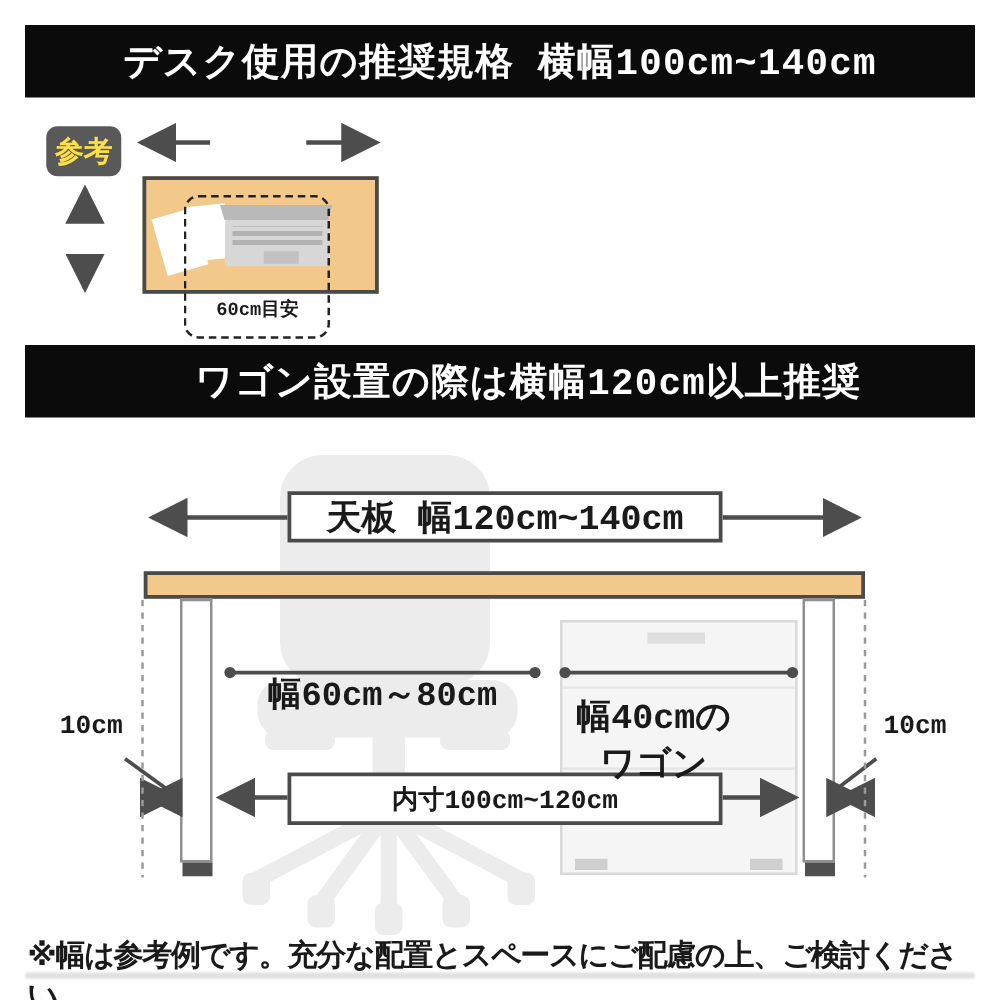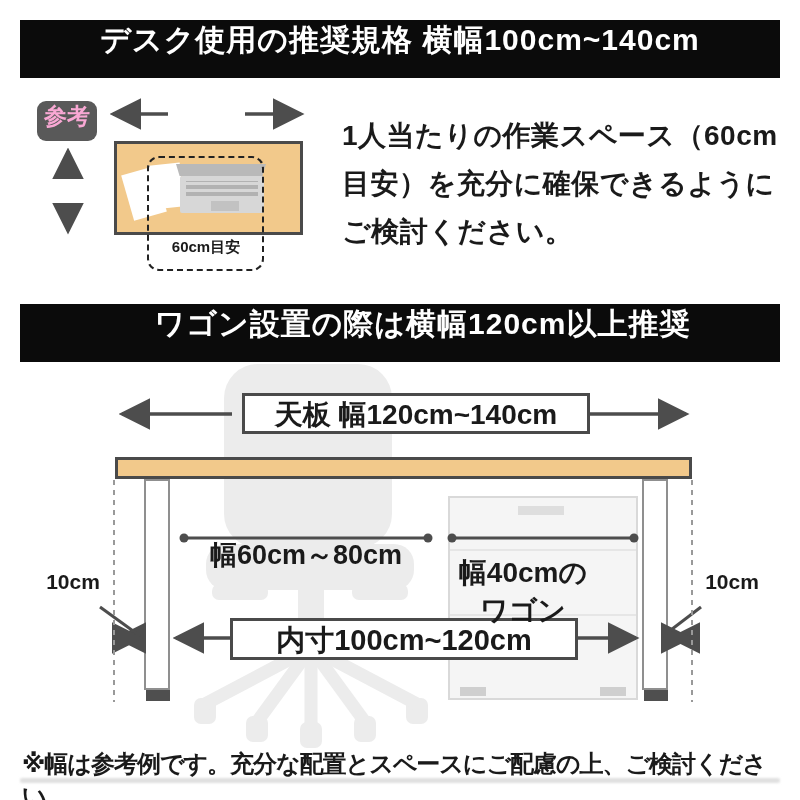--- a/index.html
+++ b/index.html
@@ -6,29 +6,29 @@
     --banner-bg:#0b0b0b; --banner-text:#ffffff; --desk-top:#f2c98b;
     --outline:#4a4a4a; --arrow:#4d4d4d; --silhouette:#ececec;
     --wagon-bg:#f5f5f5; --wagon-border:#d9d9d9; --badge-bg:#595959;
     --text:#1a1a1a; --dash:#999999;
   }
   *{margin:0;padding:0;box-sizing:border-box;}
   html,body{background:#ffffff;}
   body{font-family:"Liberation Sans","DejaVu Sans",sans-serif;color:var(--text);}
   .stage{position:relative;width:800px;height:800px;background:#ffffff;overflow:hidden;}
   .abs{position:absolute;}
-  .center{display:flex;justify-content:center;text-align:center;}
+  .center{display:flex;align-items:center;justify-content:center;text-align:center;font-family:Liberation Mono, monospace;}
 
   
   .banner{left:20px;width:760px;height:58px;background:var(--banner-bg);color:var(--banner-text);
           font-size:30px;font-weight:600;letter-spacing:1px;z-index:5;}
-  .banner1{top:20px;} .banner2{top:304px;padding-left:45px;}
+  .banner1{top:20px;} .banner2{top:276px;padding-left:45px;}
 
   
-  .badge{left:37px;top:101px;width:60px;height:40px;background:var(--badge-bg);color:#f9a8d4;
+  .badge{left:37px;top:101px;width:60px;height:40px;background:var(--badge-bg);color:#fde047;
          border-radius:9px;font-size:23px;font-weight:700;z-index:25;}
   .lbl-100{left:160px;top:97px;width:92px;font-size:28px;font-weight:700;z-index:25;}
   .lbl-50{left:24px;top:176px;width:84px;font-size:27px;font-weight:700;z-index:25;}
   .desk1{left:114px;top:141px;width:189px;height:94px;background:var(--desk-top);
          border:3px solid var(--outline);z-index:20;}
   .paper{background:#ffffff;z-index:22;}
   .paper1{left:127px;top:170px;width:34px;height:47px;transform:rotate(-16deg);}
   .paper2{left:151px;top:164px;width:31px;height:44px;transform:rotate(-6deg);}
   .lap-lid{left:176px;top:164px;width:90px;height:12px;background:#b9b9b9;z-index:22;
            clip-path:polygon(0 0,100% 0,96% 100%,4% 100%);}
@@ -51,22 +51,22 @@
   .foot-l{left:146px;} .foot-r{left:644px;}
   .wagon{left:448px;top:496px;width:190px;height:204px;background:var(--wagon-bg);
          border:2px solid var(--wagon-border);z-index:15;}
   .wagon-handle{left:68px;top:8px;width:46px;height:9px;background:#dedede;}
   .wagon-div{left:0;width:186px;height:2px;background:#e6e6e6;}
   .wagon-div1{top:51px;} .wagon-div2{top:116px;}
   .wagon-caster{width:26px;height:9px;top:189px;background:#cfcfcf;}
   .wagon-c1{left:10px;} .wagon-c2{left:150px;}
 
   .dimbox{background:#ffffff;border:3px solid var(--outline);font-size:28px;font-weight:700;z-index:40;}
-  .box-tenban{left:242px;top:393px;width:348px;height:41px;}
-  .box-uchisun{left:230px;top:618px;width:348px;height:42px;font-size:29px;}
+  .box-tenban{left:230px;top:393px;width:348px;height:41px;}
+  .box-uchisun{left:230px;top:618px;width:348px;height:42px;font-size:21px;}
   .lbl-chairzone{left:182px;top:537px;width:248px;font-size:27px;font-weight:700;z-index:40;}
   .lbl-wagonzone{left:448px;top:554px;width:150px;font-size:28px;font-weight:700;z-index:40;}
   .lbl-10{width:70px;top:570px;font-size:21px;font-weight:700;z-index:40;}
   .lbl-10l{left:38px;} .lbl-10r{left:697px;}
 
   .note{left:22px;top:748px;width:762px;font-size:24px;font-weight:700;letter-spacing:-1px;z-index:25;}
   .faintbar{left:20px;top:778px;width:760px;height:5px;background:#e0e0e0;border-radius:2px;
             filter:blur(1px);z-index:4;}
   svg{position:absolute;left:0;top:0;pointer-events:none;}
   #chair-layer{z-index:10;} #arrow-layer{z-index:30;}
@@ -89,21 +89,20 @@
   <div class="abs paper paper2"></div>
   <div class="abs lap-lid"></div>
   <div class="abs lap-body"></div>
   <div class="abs lap-keys"></div>
   <div class="abs lap-pad"></div>
   <div class="abs dashedbox"></div>
   <div class="abs center lbl-60">
     <span>60cm目安</span>
   </div>
 
-  <div class="abs para">1人当たりの作業スペース（60cm目安）を充分に確保できるようにご検討ください。</div>
 
   <div class="abs center banner banner2">
     <span>ワゴン設置の際は横幅120cm以上推奨</span>
   </div>
 
   <svg id="chair-layer" width="800" height="800" viewBox="0 0 800 800">
     <g fill="#ececec">
       <rect x="224" y="364" width="168" height="184" rx="34"></rect>
       <rect x="206" y="544" width="208" height="46" rx="20"></rect>
       <rect x="212" y="584" width="56" height="16" rx="7"></rect>

